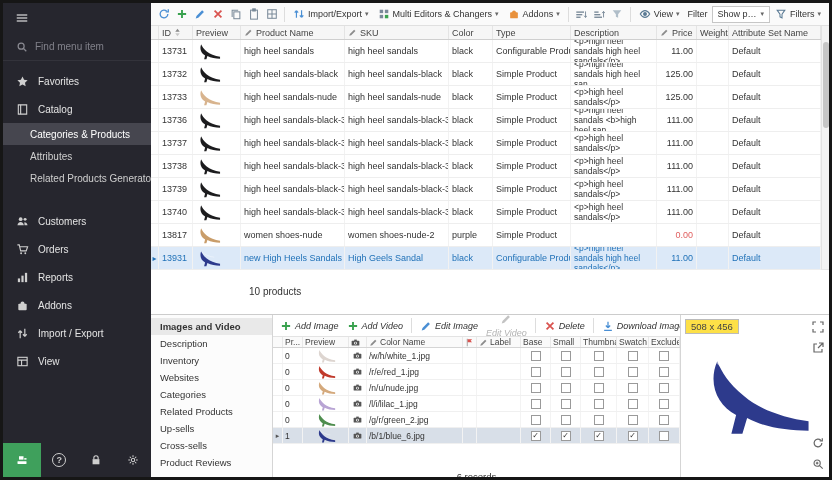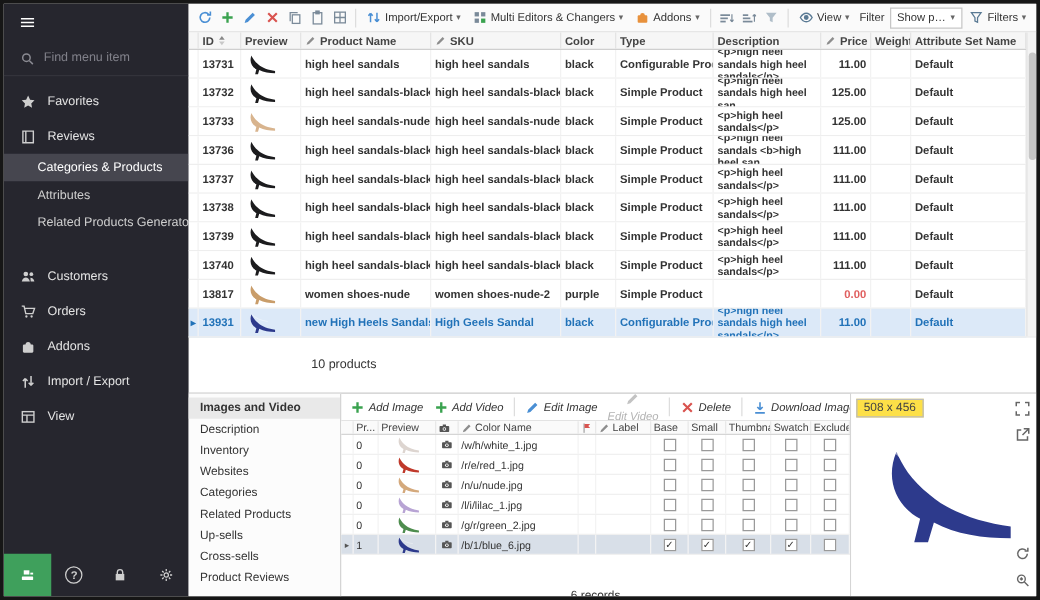--- a/index.html
+++ b/index.html
@@ -35,21 +35,21 @@
 
   
   .icon { display:inline-flex; align-items:center; justify-content:center; }
   .icon svg { width:12px; height:12px; display:block; }
   .icon.sm svg { width:9px; height:9px; }
   .icon.xs svg { width:7px; height:9px; }
   .side-item .icon svg { width:13px; height:13px; }
 
   
   .grid-wrap { position:relative; height:244px; flex-shrink:0; border-bottom:1px solid #e6e6e6; }
-  .grid-inner { width:calc(100% - 8px);font-weight:bold; }
+  .grid-inner { width:calc(100% - 8px); }
   .ghead, .grow { display:grid; grid-template-columns:8px 34px 48px 104px 104px 44px 78px 86px 40px 32px 1fr; align-items:stretch; }
   .ghead { height:14px; background:#f6f6f6; border-bottom:1px solid #cfcfcf; font-size:9px; color:#444; }
   .ghead .c { display:flex; align-items:center; gap:3px; padding:0 3px; border-right:1px solid #e4e4e4; overflow:hidden; white-space:nowrap; cursor:pointer; }
   .grow { height:23px; border-bottom:1px solid #eeeeee; font-size:9px; color:#333; background:#fff; cursor:pointer; }
   .grow .c { display:flex; align-items:center; padding:0 3px; border-right:1px solid #f2f2f2; overflow:hidden; white-space:nowrap; }
   .grow .desc { white-space:normal; line-height:10px; font-size:8.5px; }
   .grow.sel { background:#dce9f8; color:#2172b8; }
   .price { justify-content:flex-end; }
   .price.zero { color:#e06060; }
   .marker { justify-content:center; font-size:8px; color:#555; padding:0; }
@@ -118,21 +118,21 @@
           </span>
           <span>Favorites</span>
         </div>
         <div class="side-item">
           <span class="icon ">
             <svg viewBox="0 0 14 14" fill="none" stroke="#cfcfcf" stroke-width="1.2">
               <path d="M2.5 2h9v10h-9z"></path>
               <path d="M5 2v10"></path>
             </svg>
           </span>
-          <span>Reviews</span>
+          <span>Catalog</span>
         </div>
         <div class="side-sub selected">Categories &amp; Products</div>
         <div class="side-sub ">Attributes</div>
         <div class="side-sub ">Related Products Generator</div>
         <div class="group-gap"></div>
         <div class="side-item">
           <span class="icon ">
             <svg viewBox="0 0 14 14" fill="#cfcfcf">
               <circle cx="5" cy="4.5" r="2"></circle>
               <path d="M1.5 11c.5-2.5 2-3.5 3.5-3.5S8 8.5 8.5 11z"></path>
@@ -144,20 +144,30 @@
         </div>
         <div class="side-item">
           <span class="icon ">
             <svg viewBox="0 0 14 14" fill="none" stroke="#cfcfcf" stroke-width="1.2">
               <path d="M1.5 2h2l1.5 6.5h6L12.5 4H4"></path>
               <circle cx="5.5" cy="11" r="1" fill="#cfcfcf" stroke="none"></circle>
               <circle cx="10" cy="11" r="1" fill="#cfcfcf" stroke="none"></circle>
             </svg>
           </span>
           <span>Orders</span>
+        </div>
+        <div class="side-item">
+          <span class="icon ">
+            <svg viewBox="0 0 14 14" fill="#cfcfcf">
+              <rect x="2" y="8" width="2.4" height="4"></rect>
+              <rect x="5.8" y="5" width="2.4" height="7"></rect>
+              <rect x="9.6" y="2" width="2.4" height="10"></rect>
+            </svg>
+          </span>
+          <span>Reports</span>
         </div>
         <div class="side-item">
           <span class="icon ">
             <svg viewBox="0 0 14 14" fill="#cfcfcf">
               <rect x="2.5" y="5" width="9" height="7" rx="1"></rect>
               <circle cx="7" cy="5" r="2.2"></circle>
             </svg>
           </span>
           <span>Addons</span>
         </div>

